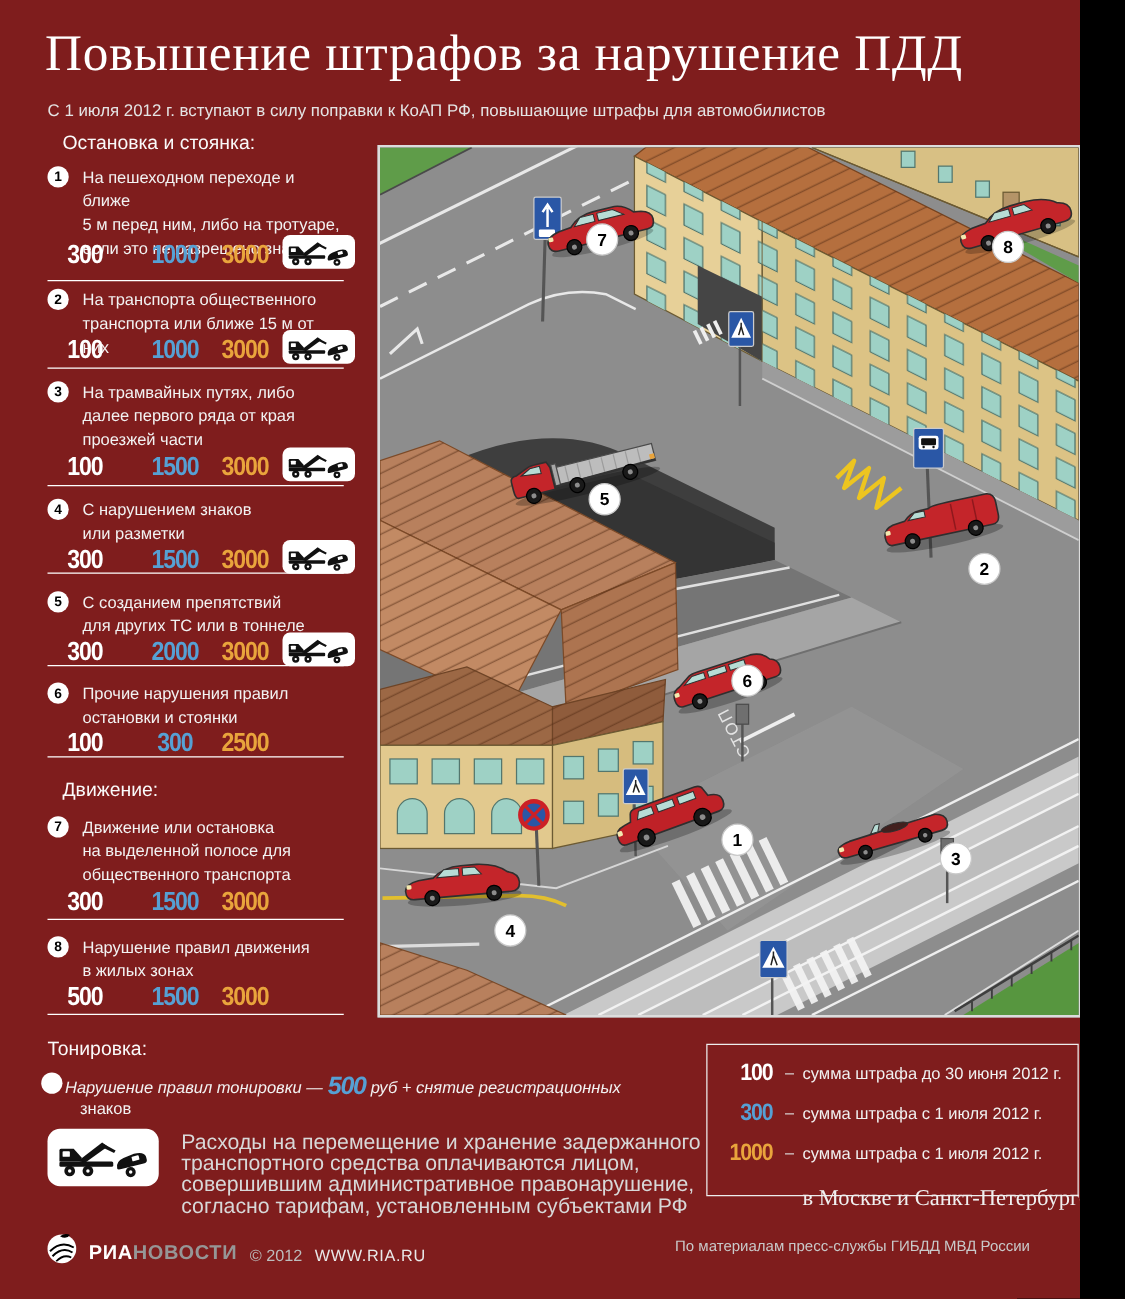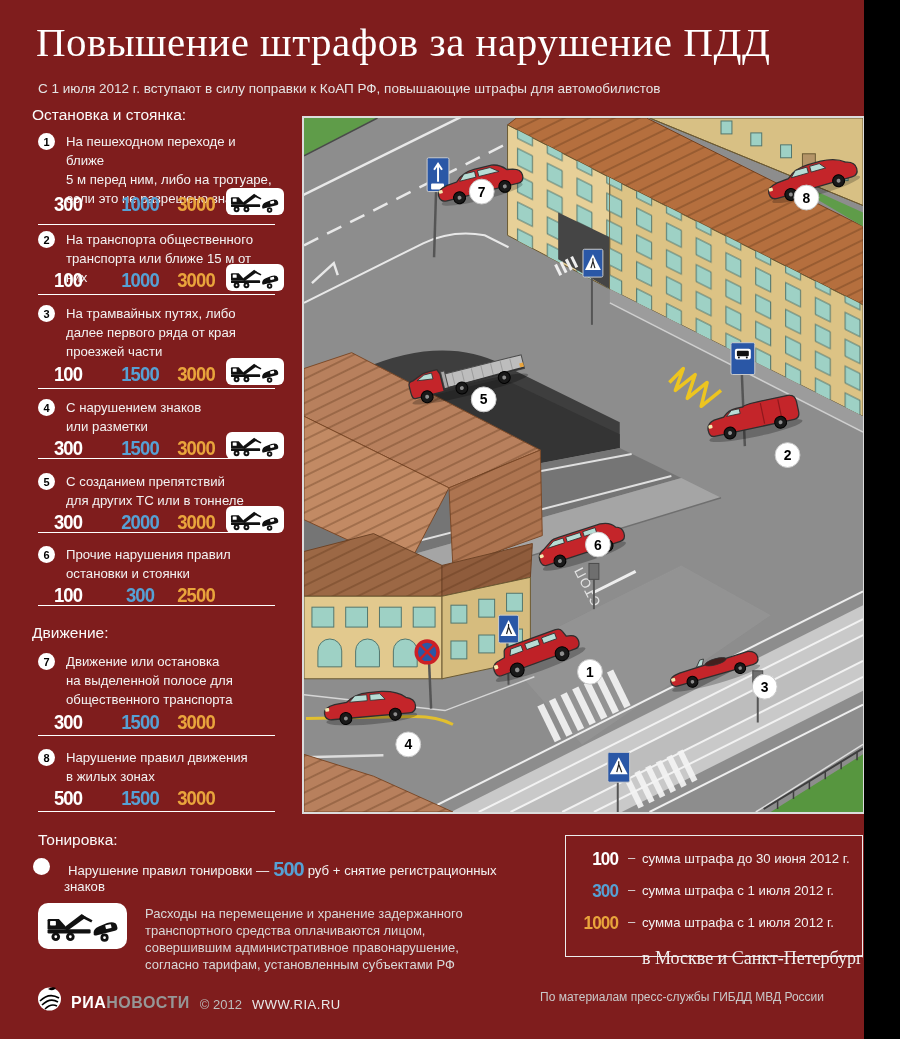--- a/index.html
+++ b/index.html
@@ -1,44 +1,44 @@
 <!DOCTYPE html>
 <html><head>
 <meta charset="utf-8">
 <style>
   html,body{margin:0;padding:0;background:#000;}
   .stage{position:relative;width:864px;height:1039px;background:#7f1d1d;overflow:hidden;
          font-family:"Liberation Sans",sans-serif;}
   .title{position:absolute;left:36px;top:18px;margin:0;font-family:"Liberation Serif",serif;
          font-weight:400;font-size:41px;color:#fff;white-space:nowrap;letter-spacing:.5px;}
   .subtitle{position:absolute;left:38px;top:81px;font-size:13.5px;color:#e4e4e4;white-space:nowrap;}
-  .sec-h{position:absolute;left:32px;font-size:15.5px;color:#fafafa;}
+  .sec-h{position:absolute;left:50px;font-size:15.5px;color:#fafafa;}
   .item{position:absolute;left:38px;width:237px;border-bottom:1px solid #fff;color:#f2f2f2;}
   .badge{position:absolute;left:0;top:1px;width:17px;height:17px;border-radius:50%;background:#fff;
          color:#000;font-size:11px;font-weight:700;display:flex;align-items:center;justify-content:center;}
   .lines{margin:0 0 0 28px;font-size:13.2px;line-height:19px;}
   .fines{position:absolute;left:0;width:250px;height:28px;}
   .f{position:absolute;top:0;width:56px;text-align:center;font-weight:700;font-size:21px;
      letter-spacing:-1px;transform:scaleX(.88);}
   .f1{left:2px}.f2{left:74px}.f3{left:130px}
   .c-old{color:#ffffff}.c-new{color:#56a0d4}.c-msk{color:#e9a43c}
   .towbox{position:absolute;left:188px;top:-4px;width:58px;height:27px;background:#fff;border-radius:6px;
           display:flex;align-items:center;justify-content:center;}
   .towsvg{width:52px;height:24px;display:block;}
   .illus{position:absolute;left:302px;top:116px;width:559px;height:694px;border:2px solid #dcdcdc;background:#8d8d8d;}
   .illus svg{display:block;width:100%;height:100%;}
   .tint-h{position:absolute;left:38px;top:831px;font-size:15.5px;color:#fafafa;}
   .bullet{position:absolute;left:33px;top:858px;width:17px;height:17px;border-radius:50%;background:#fff;}
-  .tline1{position:absolute;left:68px;top:857px;font-size:13.2px;color:#f2f2f2;white-space:nowrap;}
+  .tline1{position:absolute;left:52px;top:857px;font-size:13.2px;color:#f2f2f2;white-space:nowrap;font-style:italic;}
   .tline1 .amt{font-size:20px;font-weight:700;letter-spacing:-1px;padding:0 4px;position:relative;top:1px;}
   .tline2{position:absolute;left:64px;top:879px;font-size:13.2px;color:#f2f2f2;}
   .notebox{position:absolute;left:38px;top:903px;width:89px;height:46px;background:#fff;border-radius:10px;
            display:flex;align-items:center;justify-content:center;}
   .notesvg{width:76px;height:36px;display:block;}
-  .notetext{position:absolute;left:145px;top:905px;font-size:13px;line-height:17px;color:#d8d8d8;}
+  .notetext{position:absolute;left:145px;top:905px;font-size:17px;line-height:17px;color:#d8d8d8;}
   .legend{position:absolute;left:565px;top:835px;width:296px;height:120px;border:1px solid #ededed;}
   .lrow{position:absolute;left:14px;height:24px;}
   .lamt{position:absolute;left:0;width:40px;text-align:right;font-weight:700;font-size:19px;
         letter-spacing:-1px;transform:scaleX(.9);}
   .ldash{position:absolute;left:48px;top:2px;color:#ddd;font-size:13px;}
   .ltxt{position:absolute;left:62px;top:3px;font-size:13.2px;color:#f0f0f0;white-space:nowrap;}
   .ltxt2{position:absolute;left:62px;top:36px;font-size:18px;color:#f0f0f0;white-space:nowrap;font-family:Liberation Serif, serif;}
   .footer-logo{position:absolute;left:36px;top:984px;height:28px;display:flex;align-items:flex-end;}
   .brand{margin-left:8px;font-size:16px;font-weight:700;letter-spacing:.5px;}
   .brand .ria{color:#fff}.brand .nov{color:#969696}

